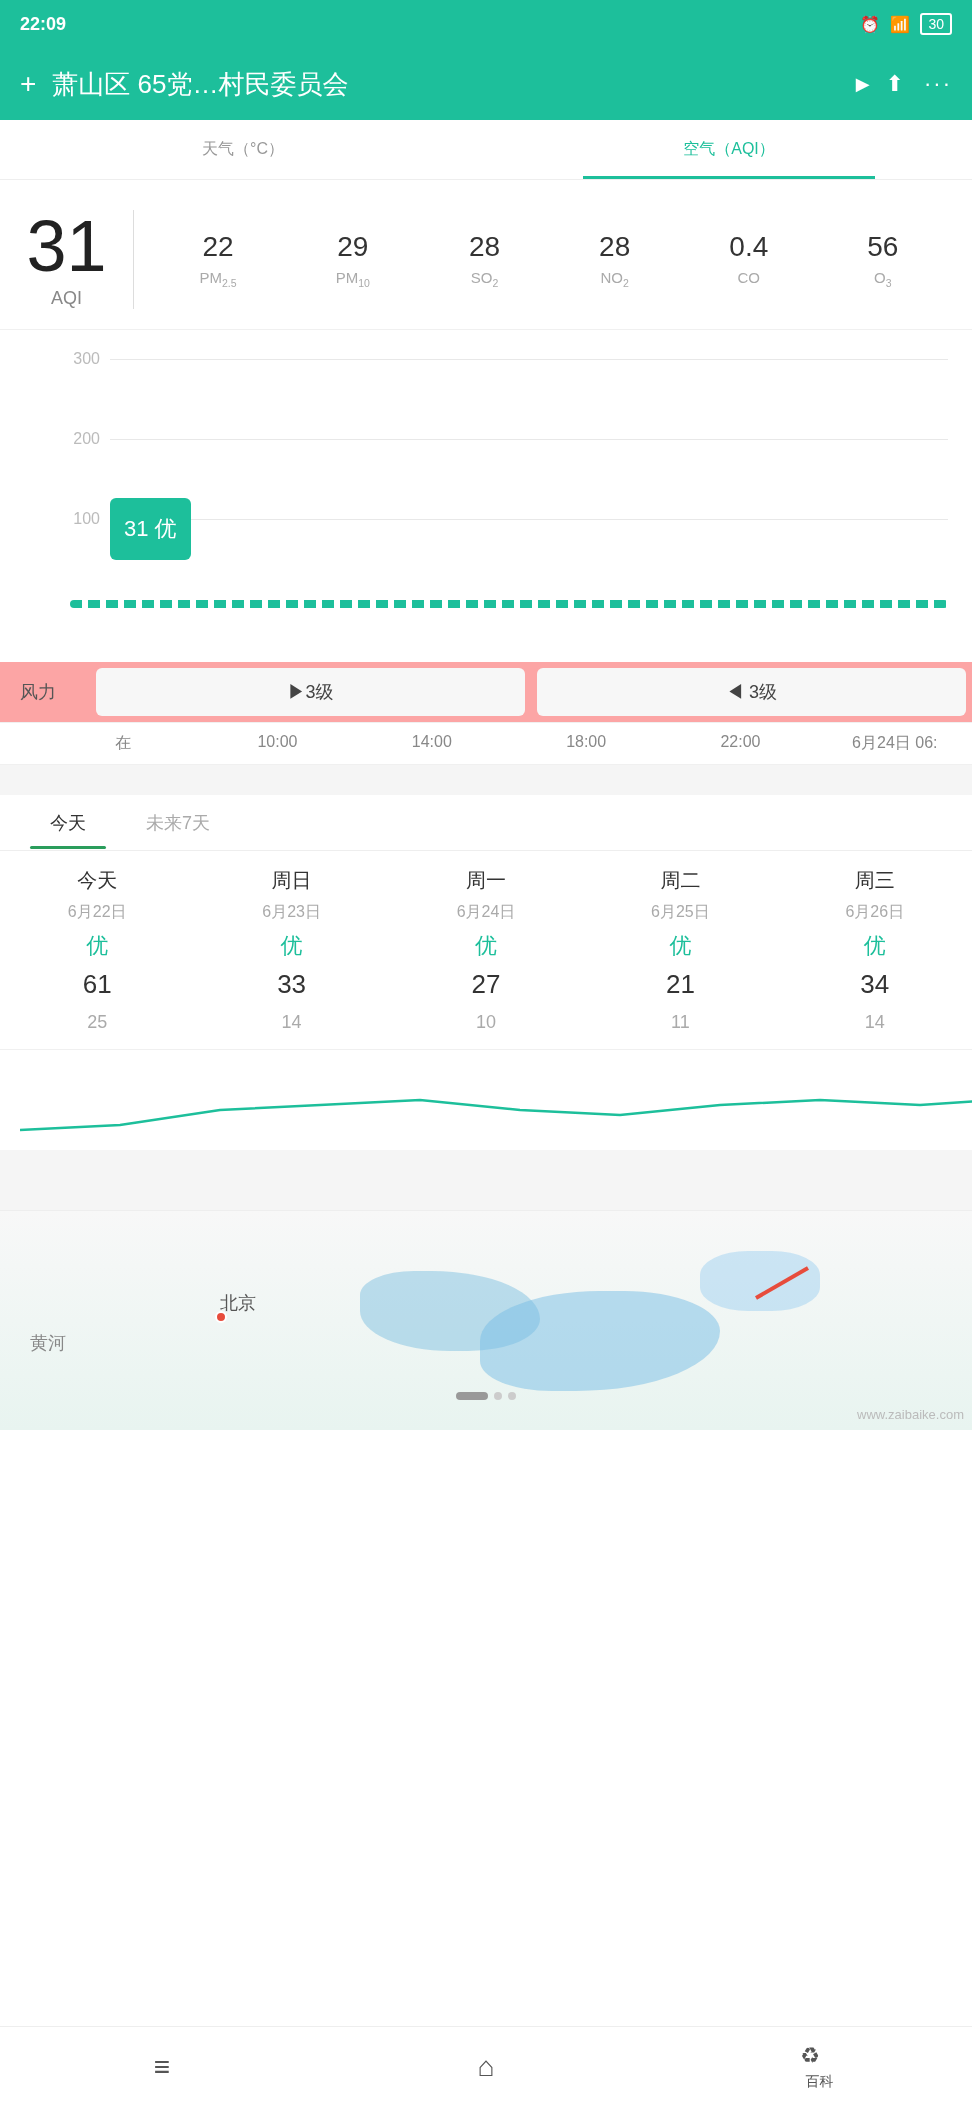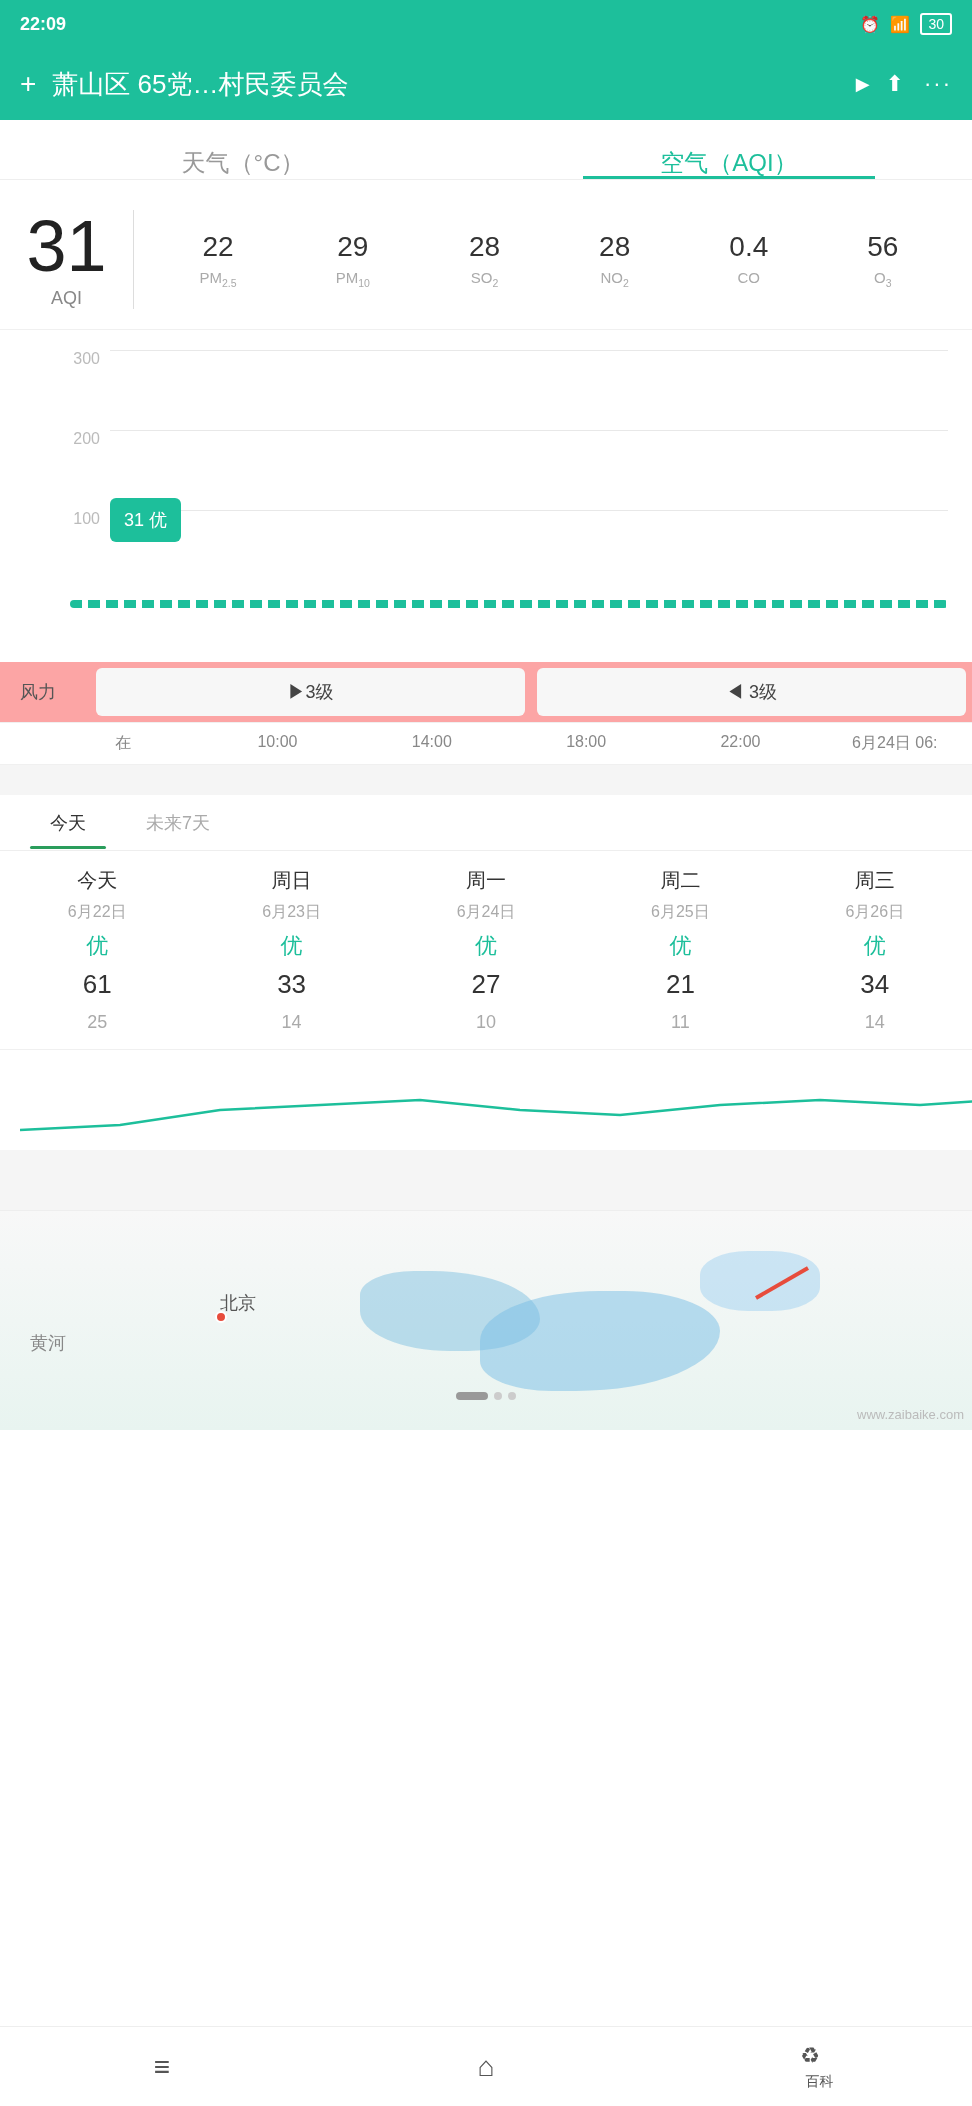--- a/index.html
+++ b/index.html
@@ -40,23 +40,23 @@
     
     .tabs {
       display: flex;
       border-bottom: 1px solid #eee;
       background: #fff;
       height: 60px;
     }
     .tab {
       flex: 1;
       display: flex;
-      align-items: flex-end;
+      align-items: center;
       justify-content: center;
-      font-size: 24px;
+      font-size: 16px;
       color: #999;
       cursor: pointer;
       position: relative;
     }
     .tab.active {
       color: #1dbf9b;
     }
     .tab.active::after {
       content: '';
       position: absolute;
@@ -107,43 +107,44 @@
     }
     .chart-grid {
       position: relative;
       height: 240px;
     }
     .grid-line {
       position: absolute;
       left: 40px;
       right: 0;
       display: flex;
+      align-items: center;
     }
     .grid-label {
       font-size: 16px;
       color: #bbb;
       width: 36px;
       text-align: right;
       margin-right: 10px;
       flex-shrink: 0;
     }
     .grid-rule {
       flex: 1;
       height: 1px;
       background: #e8e8e8;
     }
     .chart-badge {
       position: absolute;
       left: 86px;
       top: 108px;
       background: #1dbf9b;
       color: white;
-      padding: 10px 14px;
+      padding: 16px 14px;
       border-radius: 6px;
-      font-size: 18px;
+      font-size: 22px;
       font-weight: 500;
     }
     .chart-dashed-line {
       margin-top: 10px;
       margin-left: 46px;
       height: 8px;
       background: repeating-linear-gradient(
         to right,
         #1dbf9b 0px,
         #1dbf9b 12px,

